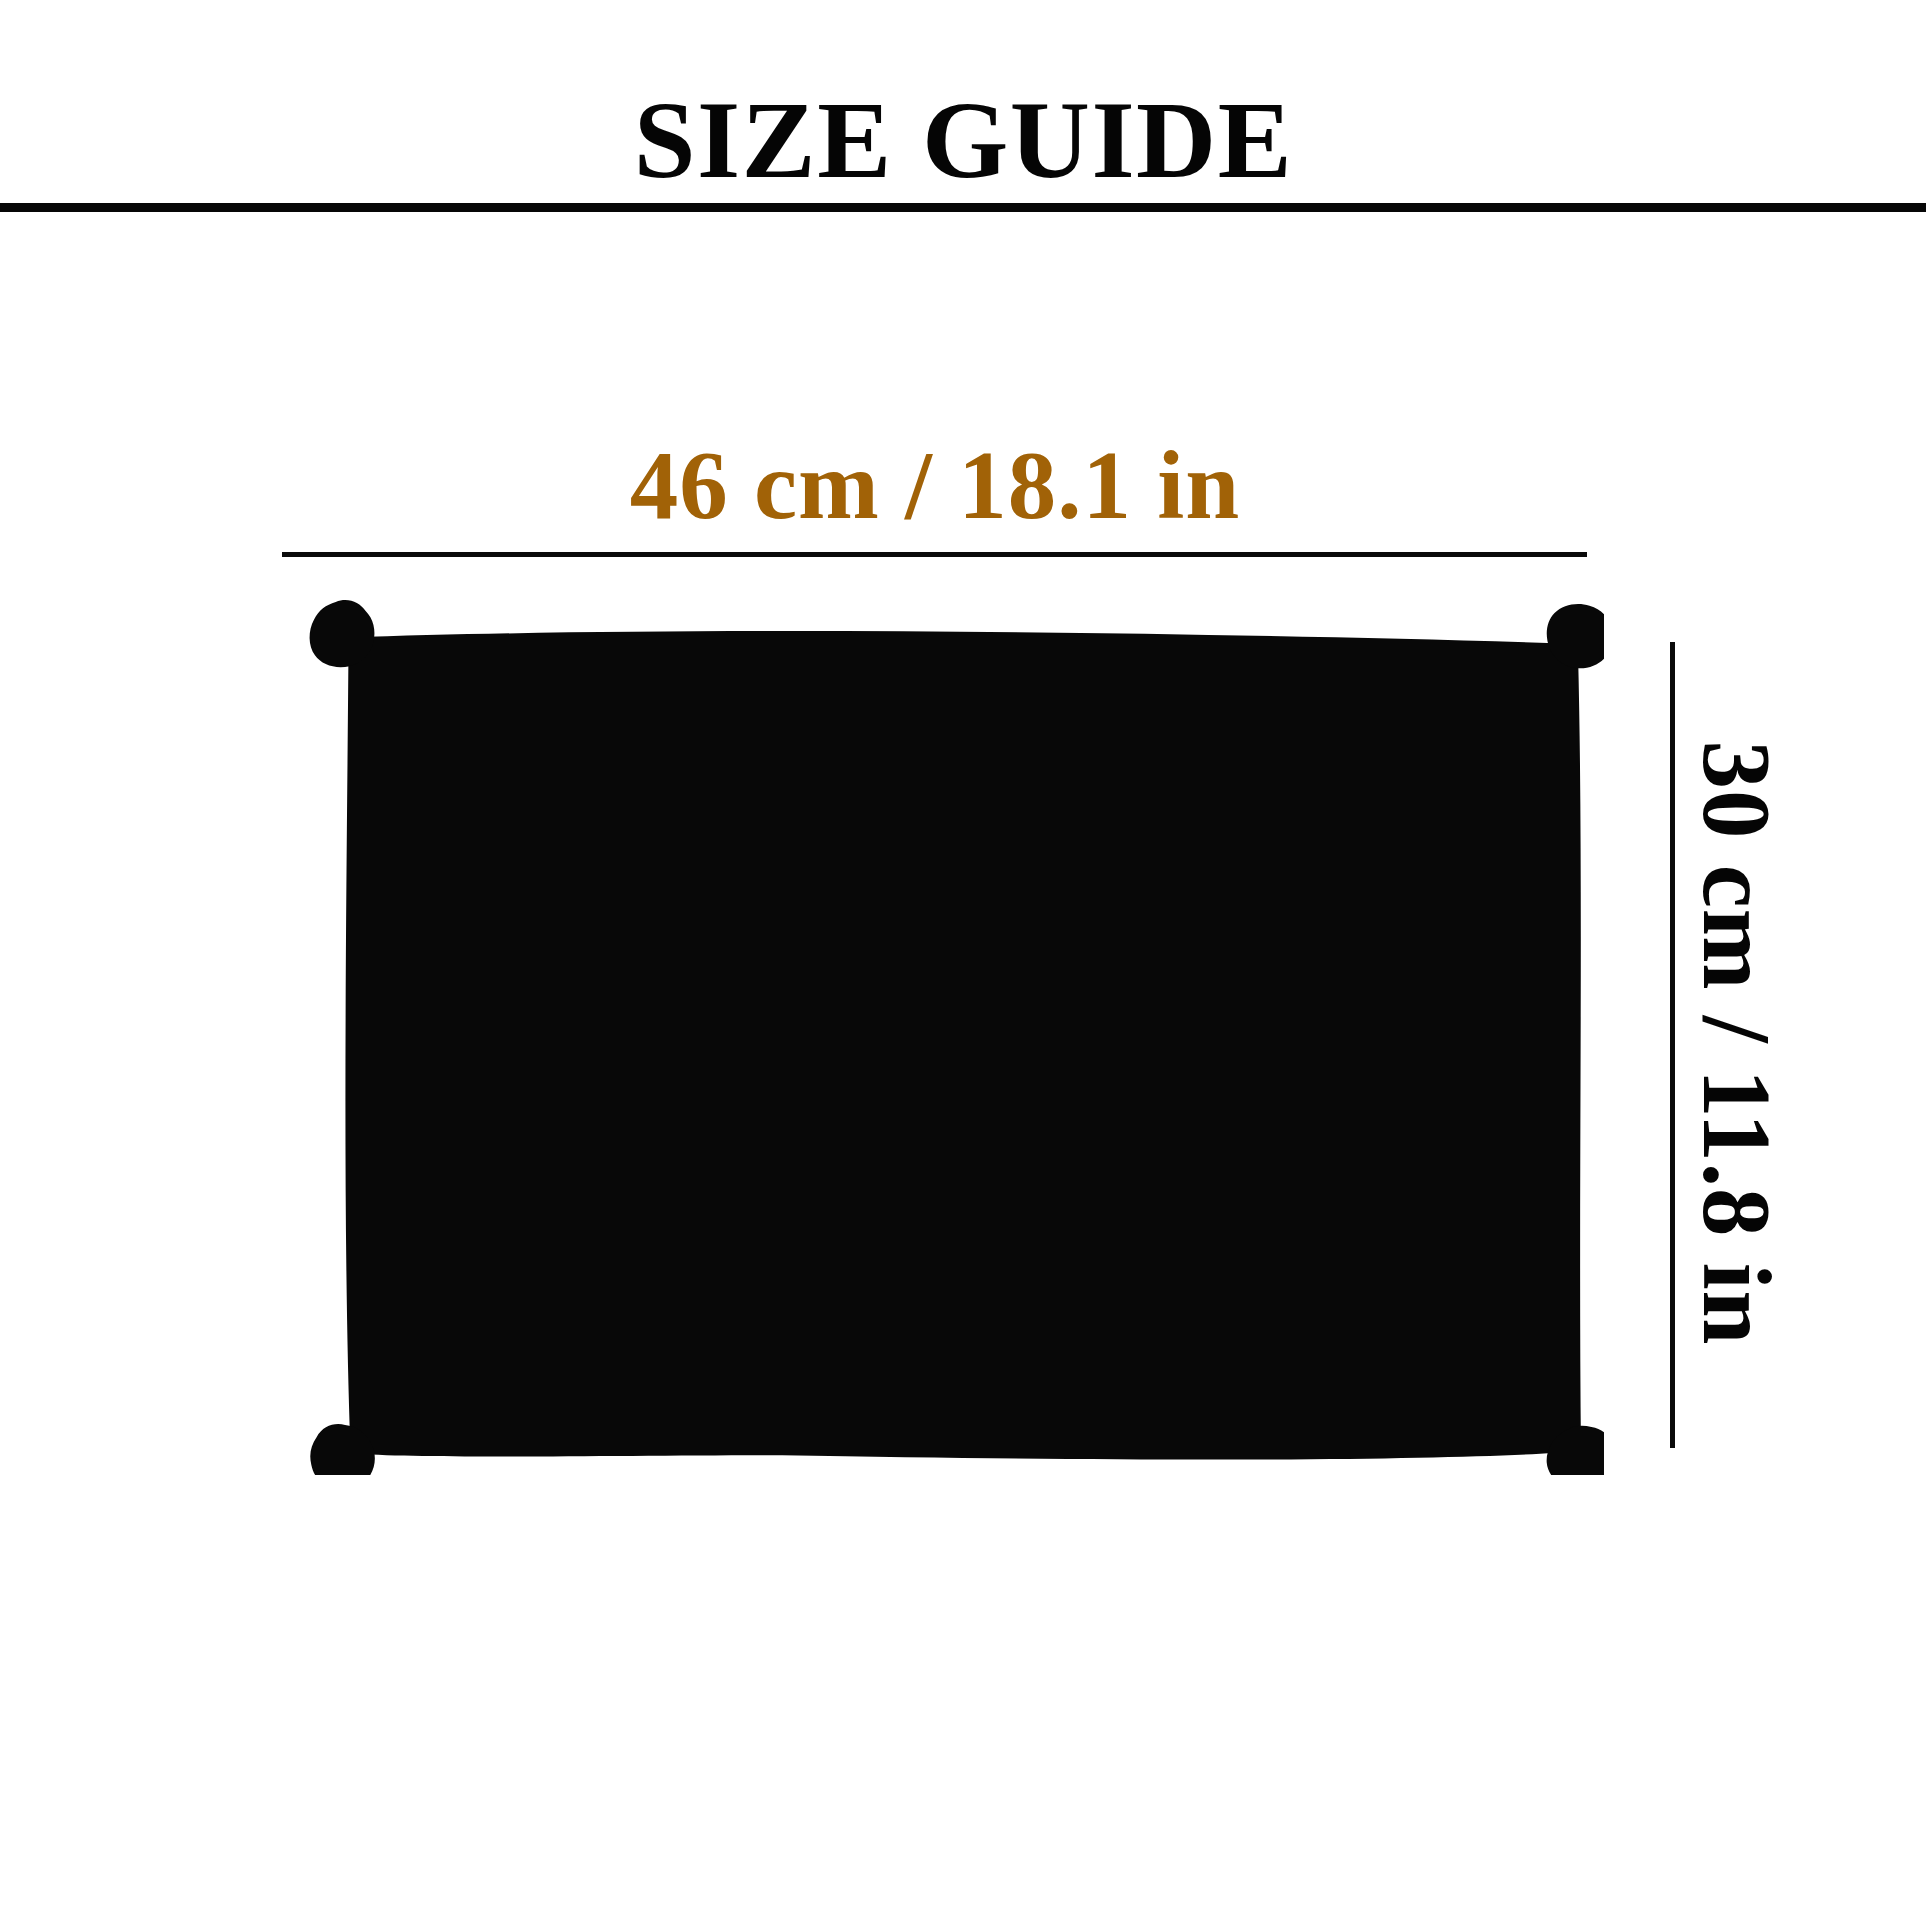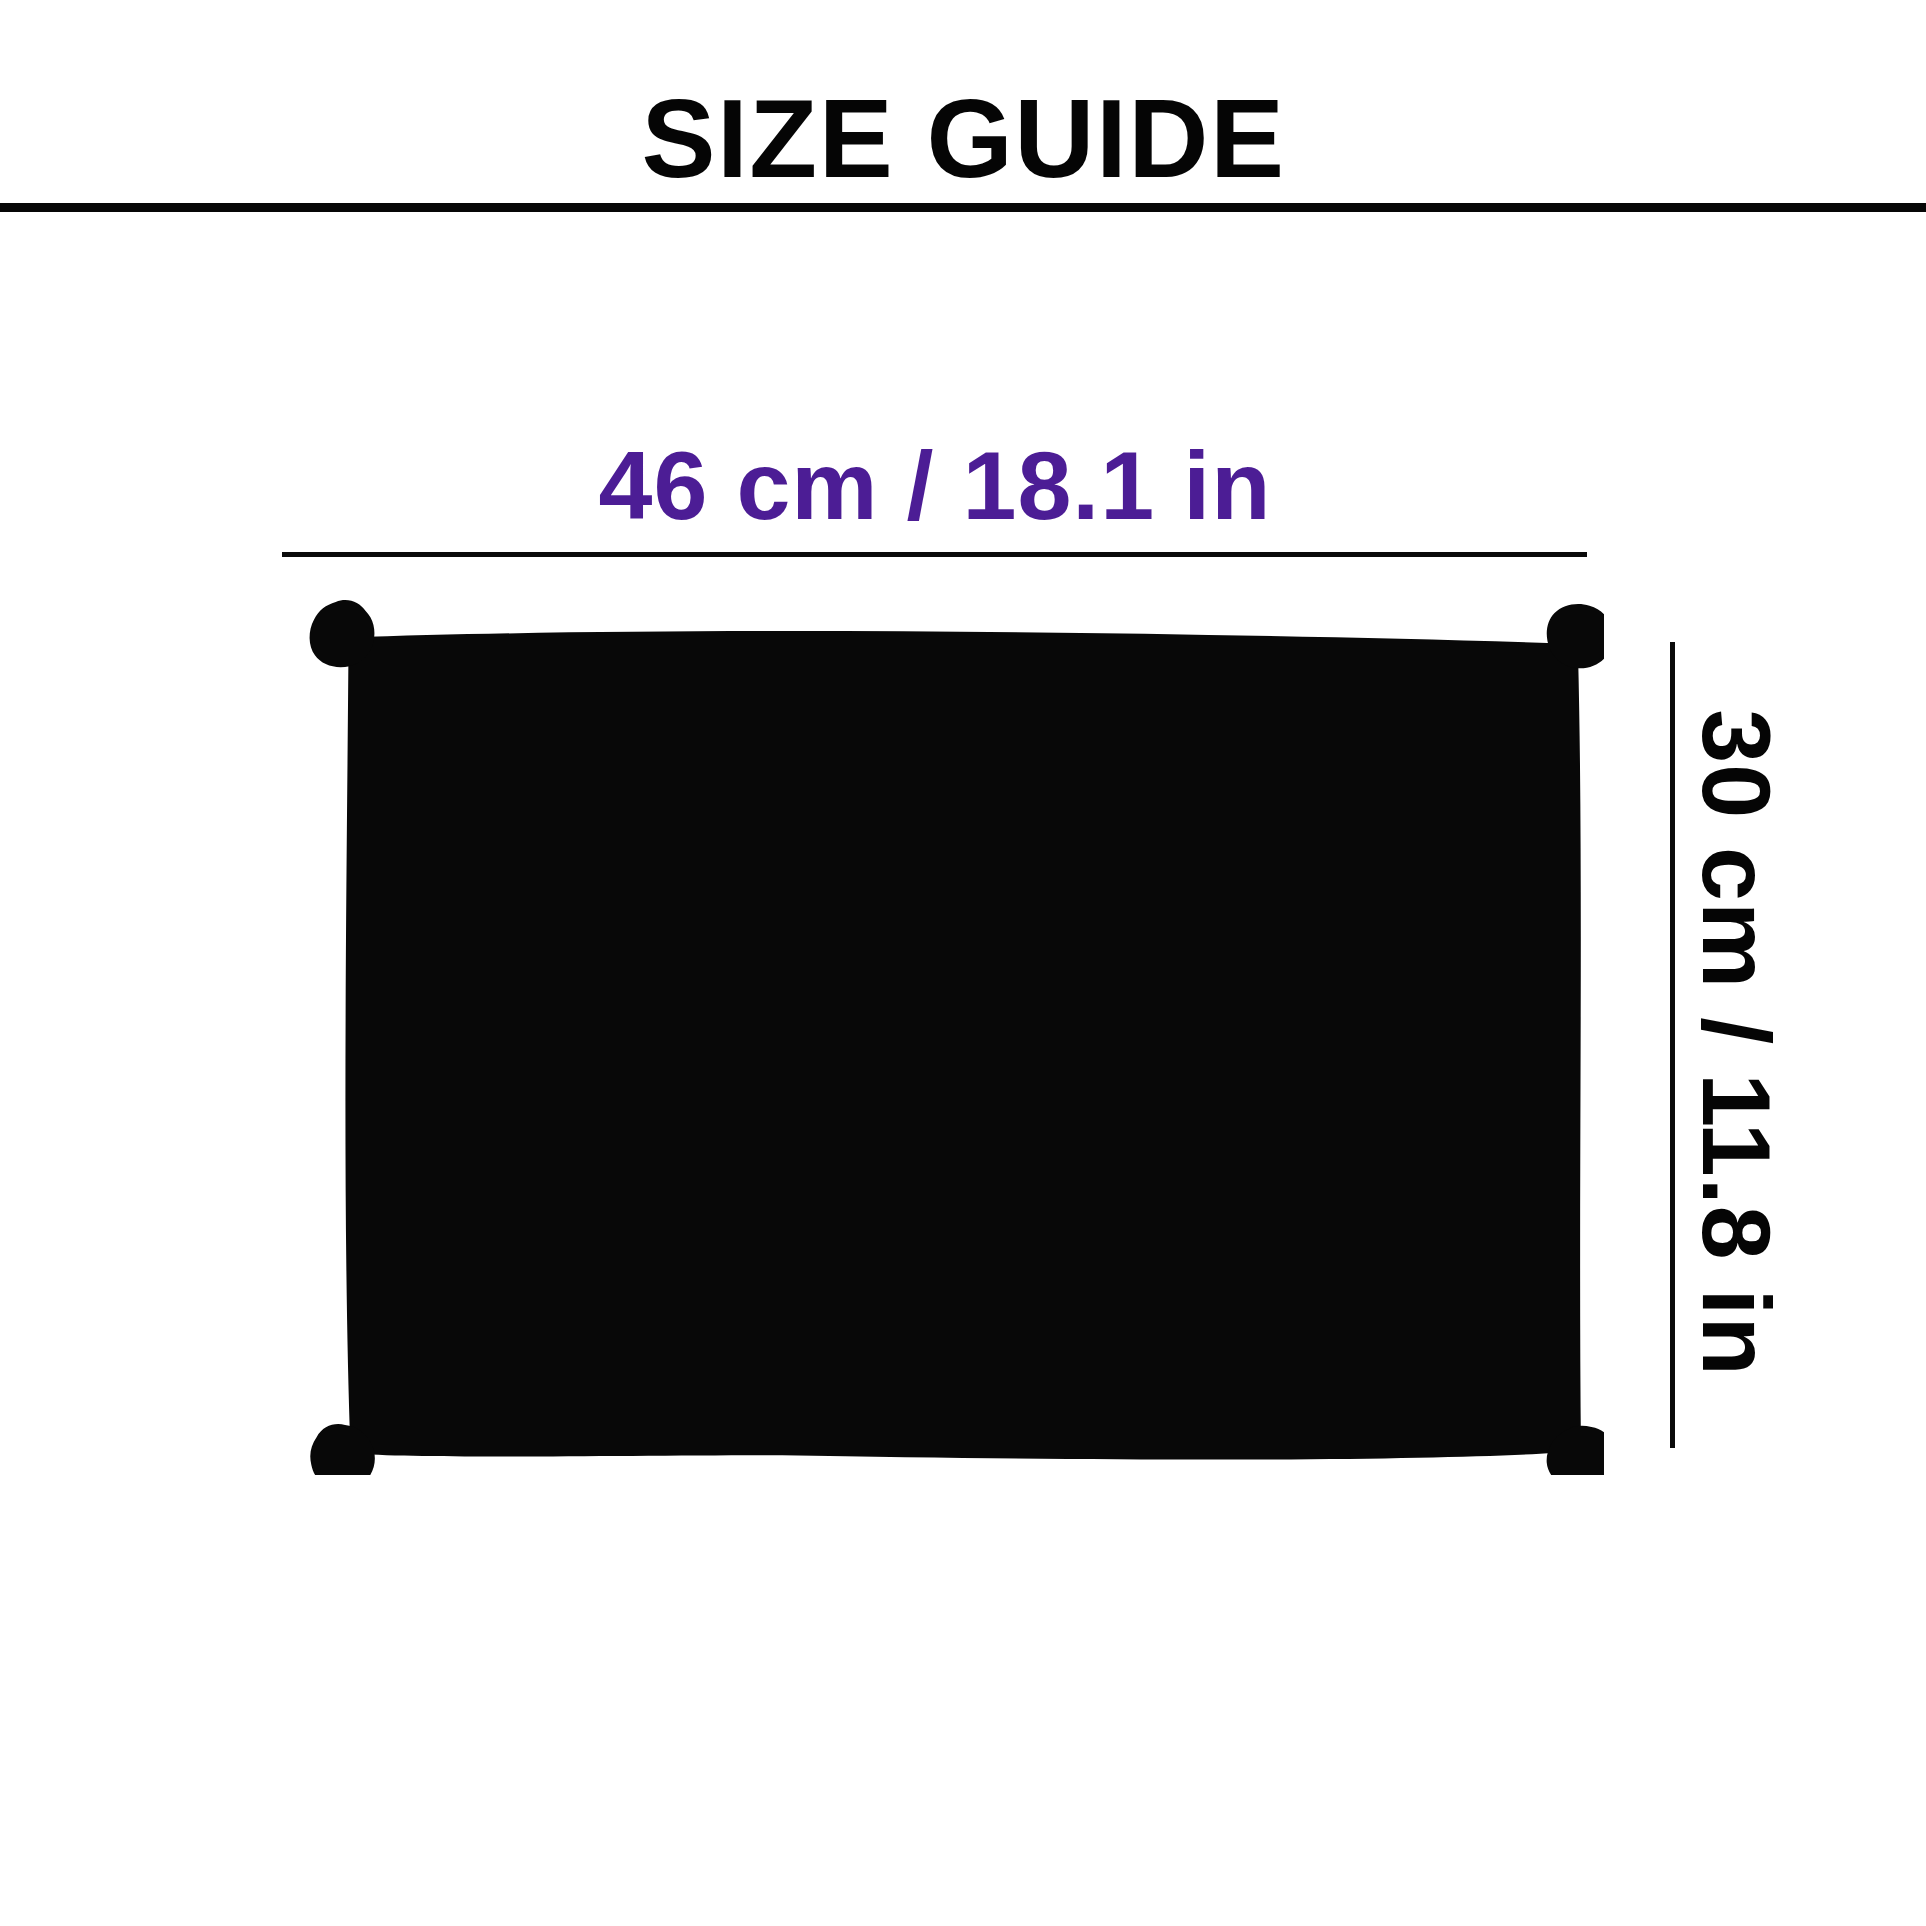--- a/index.html
+++ b/index.html
@@ -5,21 +5,21 @@
   html, body {
     margin: 0;
     padding: 0;
     background: #ffffff;
   }
   .canvas {
     position: relative;
     width: 1927px;
     height: 1516px;
     background: #ffffff;
-    font-family: Liberation Sans, sans-serif;
+    font-family: Liberation Serif, serif;
     color: #000000;
     overflow: hidden;
   }
   .title {
     position: absolute;
     top: 84px;
     left: 0;
     width: 100%;
     text-align: center;
     font-size: 111px;
@@ -39,21 +39,21 @@
   .width-label {
     position: absolute;
     top: 437px;
     left: 440px;
     width: 990px;
     text-align: center;
     font-size: 97px;
     font-weight: 700;
     line-height: 1;
     letter-spacing: 1px;
-    color: #4c1d95;
+    color: #a16207;
     white-space: nowrap;
   }
   .width-measure-line {
     position: absolute;
     left: 282px;
     top: 552px;
     width: 1305px;
     height: 5px;
     background: #0a0a0a;
   }

